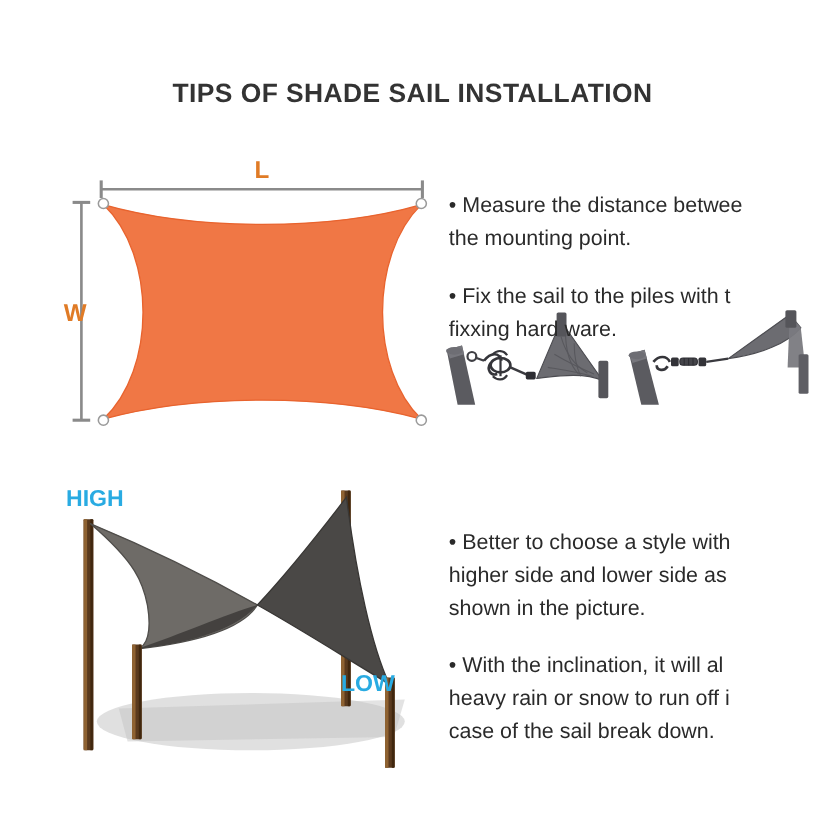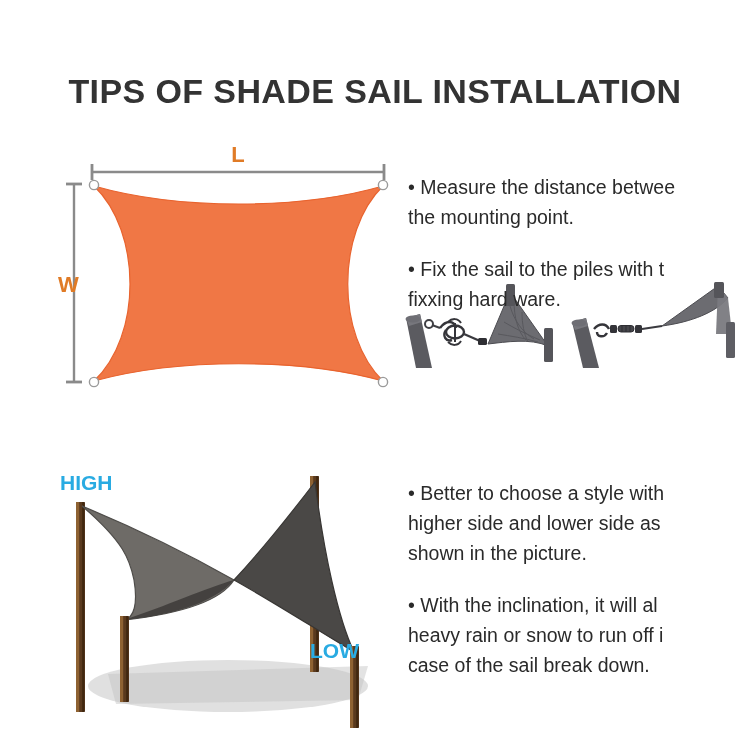--- a/index.html
+++ b/index.html
@@ -23,42 +23,41 @@
     overflow: hidden;
   }
 
   
   .title {
     position: absolute;
     left: 0;
     top: 72px;
     width: 750px;
     text-align: center;
-    font-size: 34px;
+    font-size: 24px;
     font-weight: bold;
     letter-spacing: 0.4px;
     color: #333333;
     white-space: nowrap;
   }
 
   
   .top-figure {
     position: absolute;
     left: 58px;
     top: 140px;
     width: 340px;
     height: 262px;
   }
   .bottom-figure {
     position: absolute;
     left: 38px;
     top: 438px;
     width: 372px;
     height: 270px;
-    margin-top: 30px;
   }
 
   
   .text-col-top {
     position: absolute;
     left: 408px;
     top: 152px;
     width: 360px;
   }
   .text-col-bottom {

